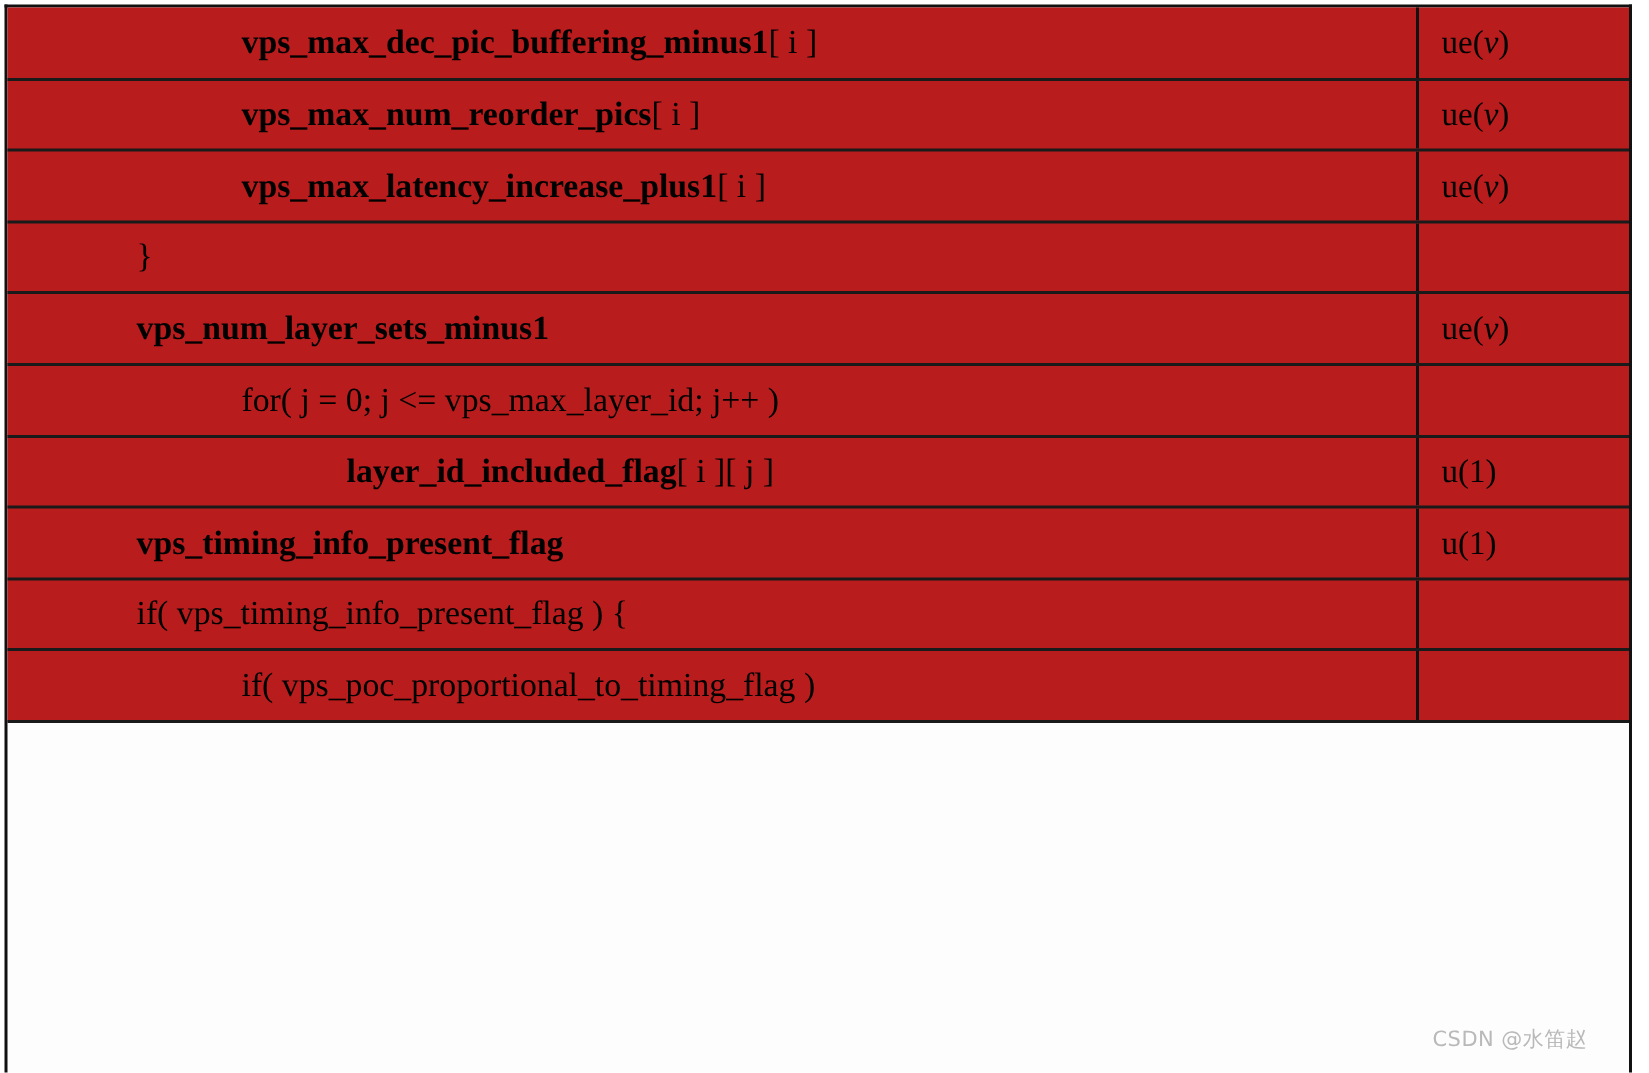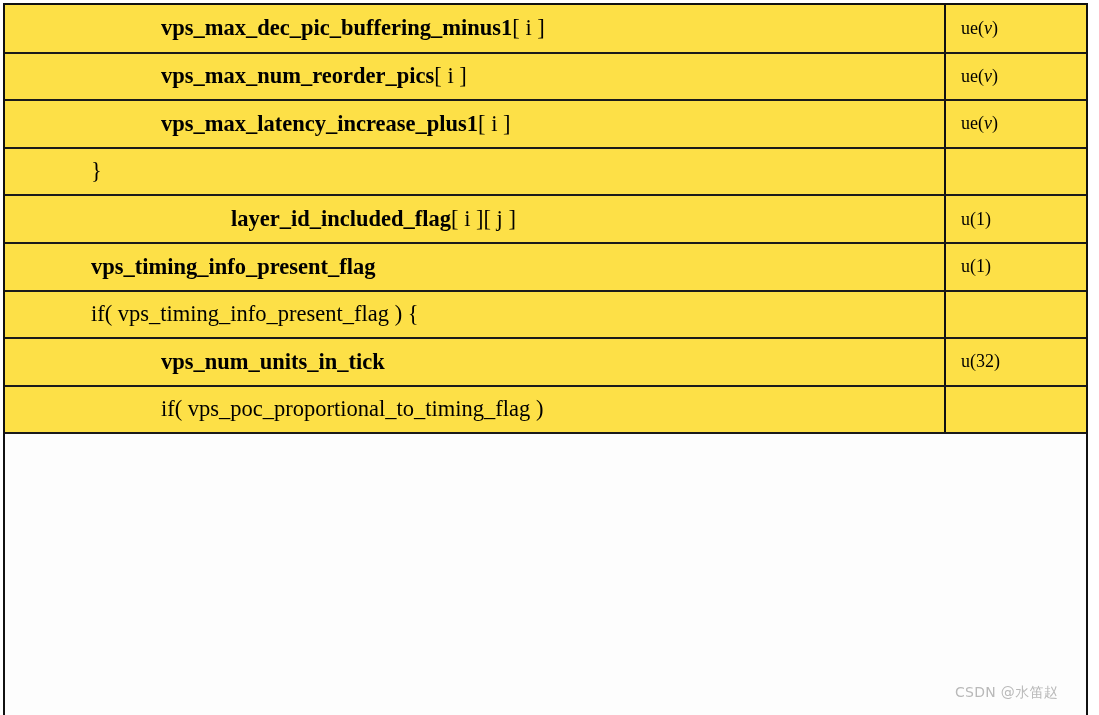--- a/index.html
+++ b/index.html
@@ -37,28 +37,28 @@
   table.syntax col.c-syntax { width: 940px; }
   table.syntax col.c-desc   { width: 141px; }
 
   table.syntax tr { height: 47.6px; }
 
   table.syntax td {
     border-bottom: 2px solid #1a1a1a;
     border-right: 0;
     padding: 0;
     vertical-align: middle;
-    background: #fde047;
+    background: #b91c1c;
     margin-top: 44px;
   }
 
   table.syntax td.desc {
     border-left: 2.5px solid #111;
     padding-left: 15px;
-    font-size: 18px;
+    font-size: 22px;
     white-space: nowrap;
   }
 
   table.syntax tr:last-child td { border-bottom: 2px solid #1a1a1a; }
 
   .cellinner {
     display: block;
     font-size: 22.5px;
     line-height: 1;
     white-space: nowrap;
@@ -117,44 +117,50 @@
           <td class="desc"><span>ue(</span><span class="ital">v</span><span>)</span></td>
         </tr>
         <tr>
           <td class="syntax-cell">
             <span class="cellinner ind1"><span class="plain">}</span></span>
           </td>
           <td class="desc"></td>
         </tr>
         <tr>
           <td class="syntax-cell">
+            <span class="cellinner ind1"><span class="bold">vps_num_layer_sets_minus1</span></span>
+          </td>
+          <td class="desc"><span>ue(</span><span class="ital">v</span><span>)</span></td>
+        </tr>
+        <tr>
+          <td class="syntax-cell">
+            <span class="cellinner ind2"><span class="plain">for( j = 0; j   &lt;=   vps_max_layer_id; j++ )</span></span>
+          </td>
+          <td class="desc"></td>
+        </tr>
+        <tr>
+          <td class="syntax-cell">
             <span class="cellinner ind3"><span class="bold">layer_id_included_flag</span><span class="sub">[ i ][ j ]</span></span>
           </td>
           <td class="desc"><span>u(1)</span></td>
         </tr>
         <tr>
           <td class="syntax-cell">
             <span class="cellinner ind1"><span class="bold">vps_timing_info_present_flag</span></span>
           </td>
           <td class="desc"><span>u(1)</span></td>
         </tr>
         <tr>
           <td class="syntax-cell">
             <span class="cellinner ind1"><span class="plain">if( vps_timing_info_present_flag ) {</span></span>
           </td>
           <td class="desc"></td>
         </tr>
         <tr>
           <td class="syntax-cell">
-            <span class="cellinner ind2"><span class="bold">vps_num_units_in_tick</span></span>
-          </td>
-          <td class="desc"><span>u(32)</span></td>
-        </tr>
-        <tr>
-          <td class="syntax-cell">
             <span class="cellinner ind2"><span class="plain">if( vps_poc_proportional_to_timing_flag )</span></span>
           </td>
           <td class="desc"></td>
         </tr>
       </tbody>
   </table>
 </div>
 
 <div id="watermark">CSDN @水笛赵</div>
 

